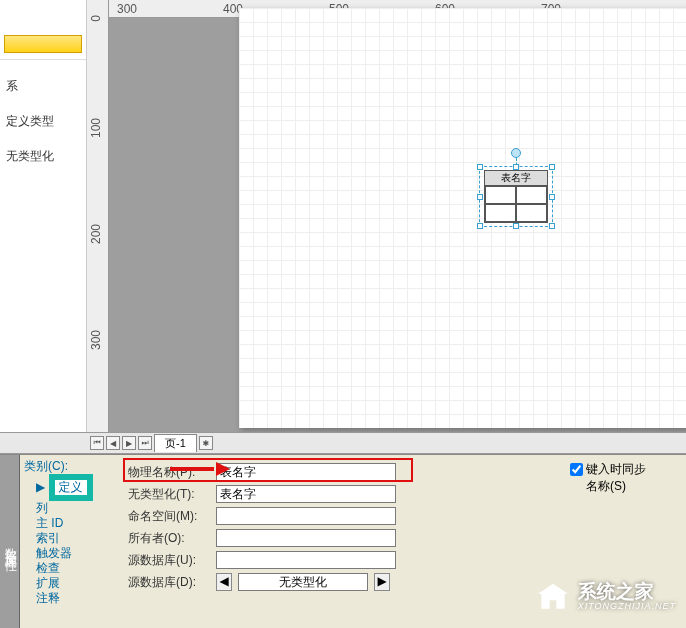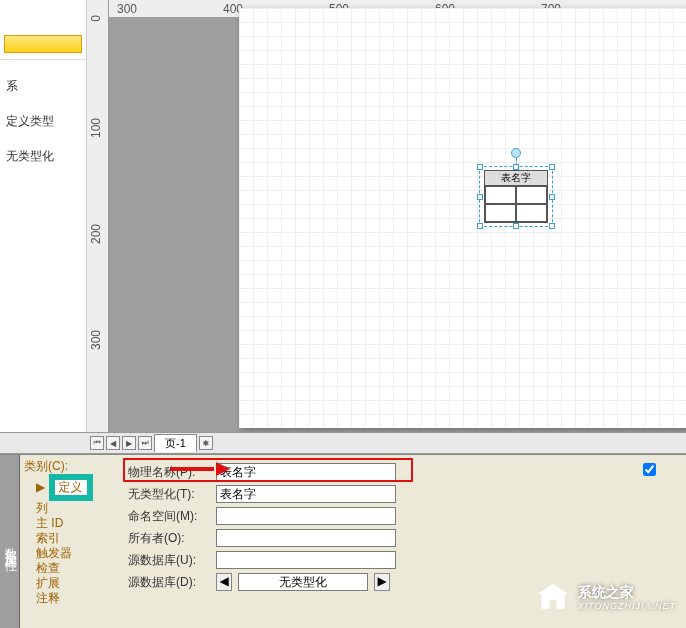--- a/index.html
+++ b/index.html
@@ -36,21 +36,21 @@
 
 
 .tabbar{height:22px;background:#e8e8e8;border-top:1px solid #999;border-bottom:1px solid #999;display:flex;align-items:center;padding-left:90px;gap:2px;}
 .tabbar .nav{width:14px;height:14px;border:1px solid #888;background:#f4f4f4;display:flex;align-items:center;justify-content:center;font-size:8px;color:#555;}
 .tab{padding:1px 10px;background:#fff;border:1px solid #888;border-bottom:none;font-size:11px;}
 
 
 .props{flex:1;display:flex;background:#ece9d8;border-top:1px solid #888;}
 .props-side{width:20px;background:#9e9e9e;color:#fff;writing-mode:vertical-rl;text-align:center;padding-top:8px;letter-spacing:3px;border-right:1px solid #666;}
 .tree{width:100px;padding:4px 2px;background:#ece9d8;line-height:15px;}
-.tree div{padding-left:14px;color:#a16207;}
+.tree div{padding-left:14px;color:#0369a1;}
 .tree .root{padding-left:2px;}
 .tree .sel-node{background:#fff;border:6px solid #14b8a6;display:inline-block;padding:0 4px;}
 .arrow-red{position:absolute;left:170px;top:462px;width:60px;height:14px;}
 .arrow-red::before{content:"";position:absolute;left:0;top:5px;width:44px;height:4px;background:#e01010;}
 .arrow-red::after{content:"";position:absolute;right:0;top:0;border-left:14px solid #e01010;border-top:7px solid transparent;border-bottom:7px solid transparent;}
 .form{flex:1;padding:8px 8px;position:relative;}
 .row{display:flex;align-items:center;margin-bottom:4px;gap:6px;}
 .row label{width:82px;text-align:left;color:#333;}
 .row input[type=text]{height:18px;border:1px solid #7a7a7a;background:#fff;padding:0 3px;font-size:12px;}
 .row .w1{width:180px;}
@@ -58,21 +58,21 @@
 .hl{position:absolute;border:2px solid #e01010;}
 .hl1{left:3px;top:3px;width:290px;height:24px;}
 .sync{position:absolute;right:30px;top:6px;display:flex;align-items:flex-start;gap:3px;}
 .sync input{margin-top:2px;}
 .sync span{display:inline-block;width:70px;}
 
 
 .wm{position:absolute;right:10px;bottom:16px;color:#fff;display:flex;align-items:center;gap:8px;text-shadow:0 0 4px rgba(0,0,0,.6);}
 .wm .logo{width:34px;height:30px;}
 .wm .logo svg{width:100%;height:100%;}
-.wm .t1{font-size:14px;font-weight:bold;line-height:18px;}
+.wm .t1{font-size:19px;font-weight:bold;line-height:18px;}
 .wm .t2{font-size:9px;letter-spacing:1px;line-height:11px;font-style:italic;}
 </style>
 </head>
 <body>
 
 <div class="app">
   <div class="top">
     <div class="left-hints">
       <div class="hint-yellow">
           <div></div>
@@ -168,20 +168,21 @@
         <input type="text" class="w2" value="" style="">
       </div>
       <div class="row">
         <label>源数据库(D):</label>
         <span class="nav" style="width:16px;height:18px;border:1px solid #888;background:#f0f0f0;text-align:center;">◀</span>
         <input type="text" style="width: 130px; text-align: center;" value="无类型化">
         <span class="nav" style="width:16px;height:18px;border:1px solid #888;background:#f0f0f0;text-align:center;">▶</span>
       </div>
       <div class="sync">
         <input type="checkbox" checked="" style="">
+        <span>键入时同步名称(S)</span>
       </div>
     </div>
   </div>
 </div>
 
 <div class="arrow-red"></div>
 
 <div class="wm">
   <div class="logo">
     <svg viewBox="0 0 40 36">

